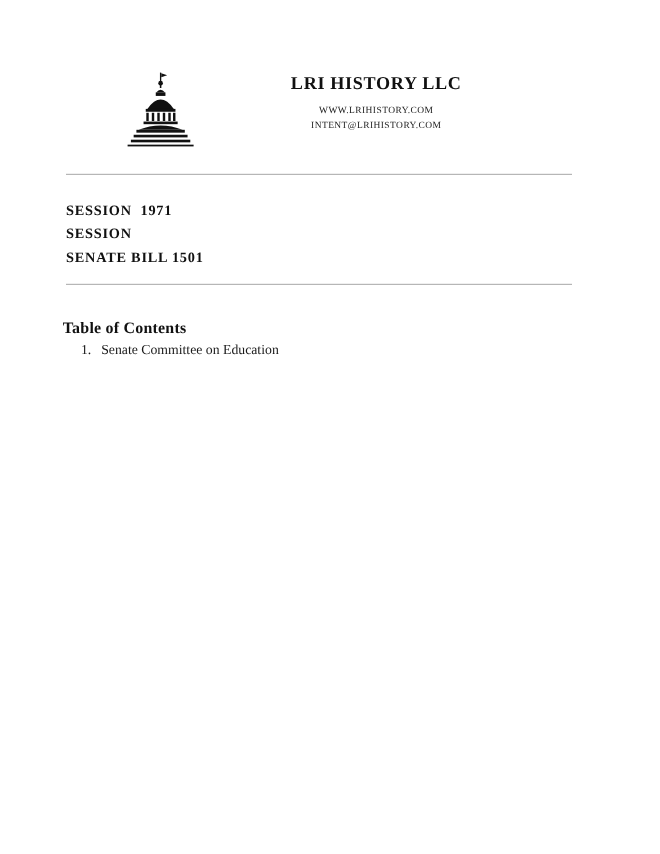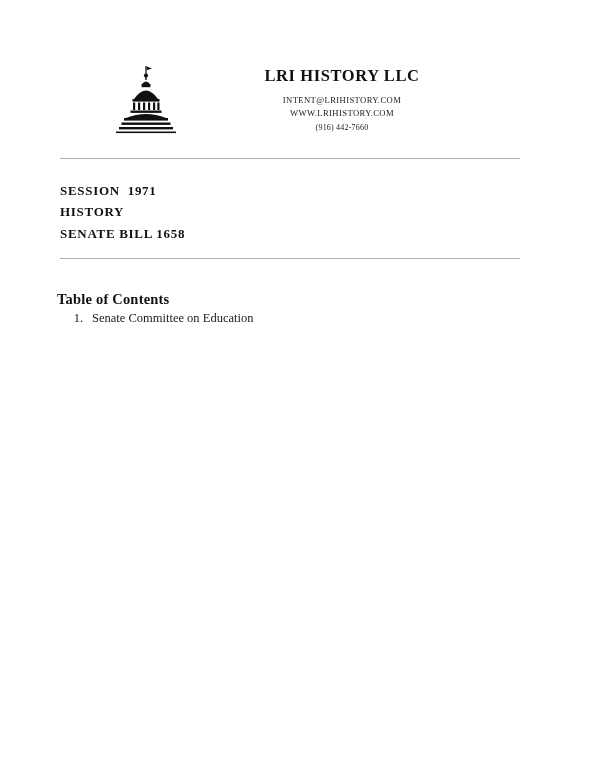--- a/index.html
+++ b/index.html
@@ -166,33 +166,32 @@
           <rect x="13.5" y="60.5" width="49" height="2.4"></rect>
           <rect x="11" y="65" width="54" height="2.4"></rect>
 
           <rect x="8" y="69.5" width="60" height="1.6"></rect>
         </g>
       </svg>
     </div>
 
     <div class="head-text">
       <div class="company-name">LRI HISTORY LLC</div>
+      <div class="contact-line">WWW.LRIHISTORY.COM</div>
       <div class="contact-line">INTENT@LRIHISTORY.COM</div>
-      <div class="contact-line">WWW.LRIHISTORY.COM</div>
-      <div class="contact-line phone">(916) 442-7660</div>
     </div>
 
   </div>
 
   <div class="rule rule-top"></div>
 
   <div class="session-block">
     <div>SESSION  1971</div>
-    <div>HISTORY</div>
-    <div>SENATE BILL 1658</div>
+    <div>SESSION</div>
+    <div>SENATE BILL 1501</div>
   </div>
 
   <div class="rule rule-bottom"></div>
 
   <div class="toc-title">Table of Contents</div>
 
   <ul class="toc-list">
     <li class="toc-item">
       <span class="toc-num">1.</span>
       <span class="toc-label">Senate Committee on Education</span>

